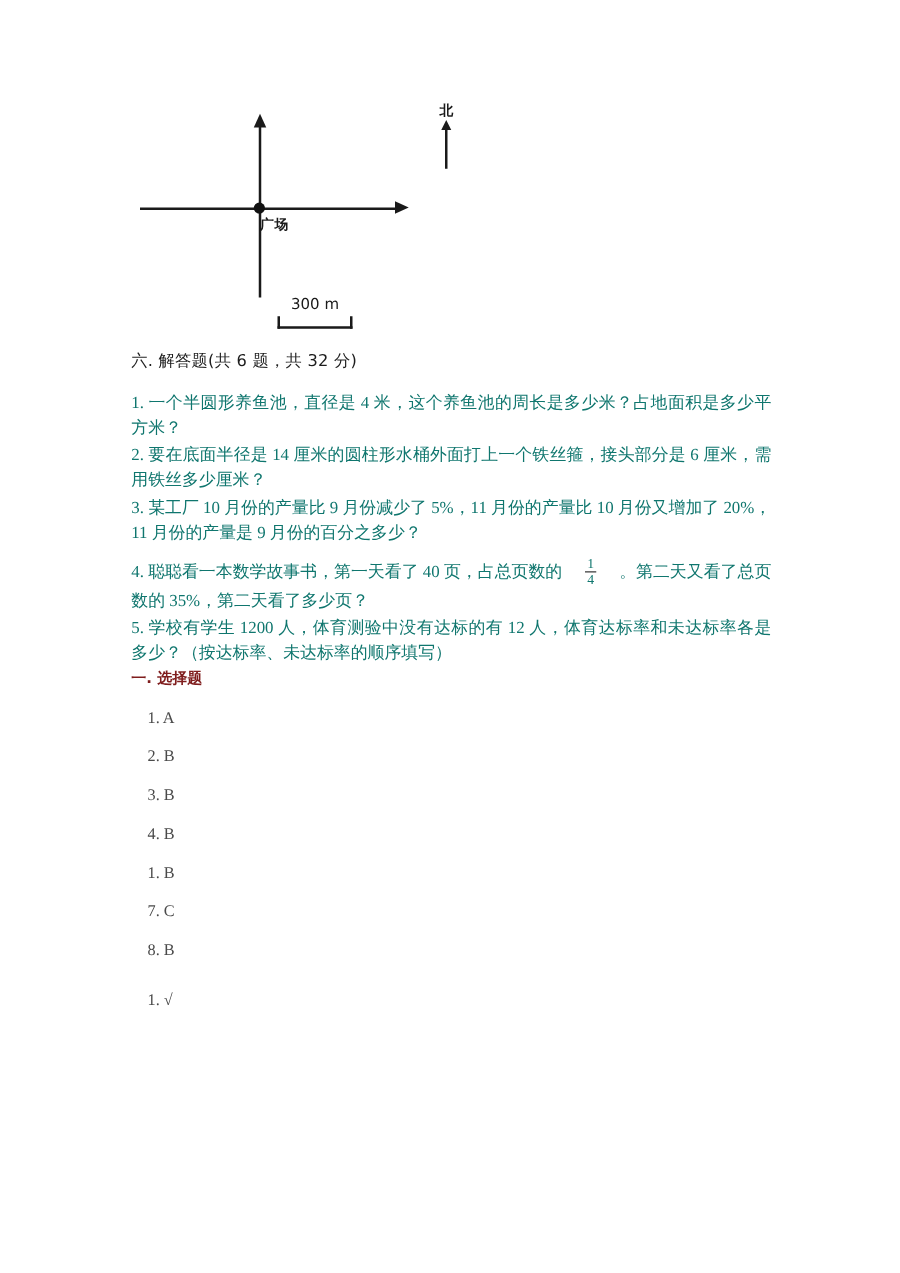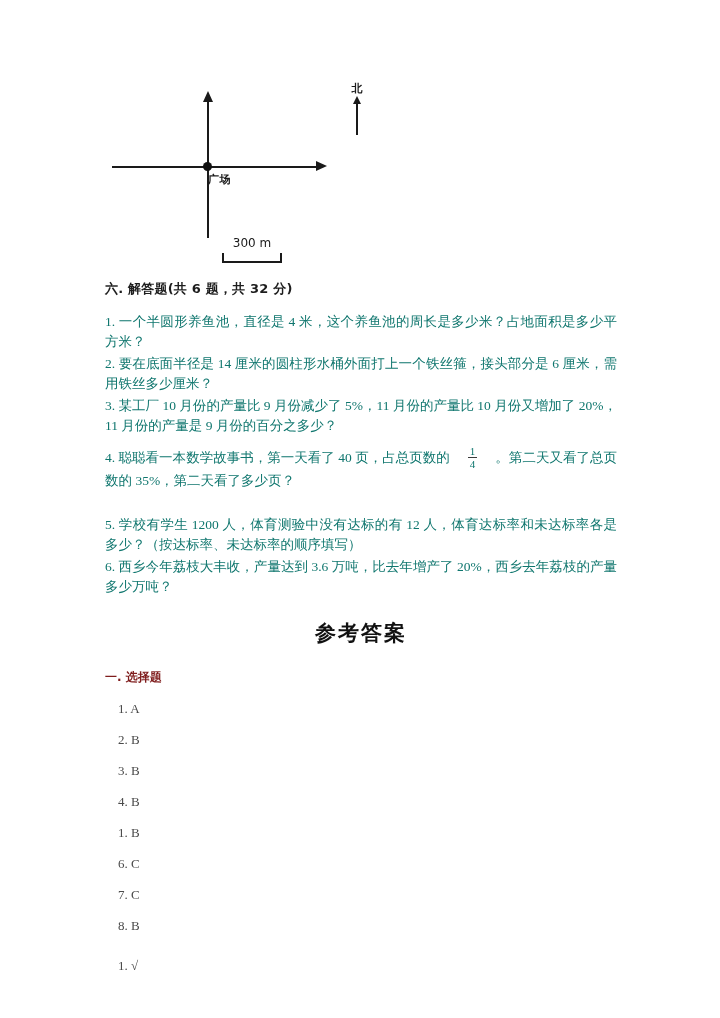--- a/index.html
+++ b/index.html
@@ -137,35 +137,35 @@
 
   
   .content {
     position: absolute;
     left: 105px;
     top: 280px;
     width: 512px;
   }
   .section-head {
     font-family: "DejaVu Sans", sans-serif;
-    font-weight: bold;
+    font-weight: normal;
     font-size: 13px;
     color: #1d1d1d;
     margin: 0 0 14px 0;
     letter-spacing: 0.2px;
   }
   .q {
     font-size: 13.5px;
     line-height: 20px;
     color: #0f766e;
     margin: 0 0 2px 0;
     text-align: justify;
   }
   .q.spaced-top { margin-top: 10px; }
-  .q.spaced-bot { margin-bottom: 24px; }
+  .q.spaced-bot { margin-bottom: 1px; }
 
   
   .frac {
     display: inline-block;
     vertical-align: middle;
     text-align: center;
     font-size: 11px;
     line-height: 12px;
     margin: 0 18px;
     position: relative;
@@ -234,32 +234,29 @@
 
     <p class="q">1. 一个半圆形养鱼池，直径是 4 米，这个养鱼池的周长是多少米？占地面积是多少平方米？</p>
     <p class="q">2. 要在底面半径是 14 厘米的圆柱形水桶外面打上一个铁丝箍，接头部分是 6 厘米，需用铁丝多少厘米？</p>
     <p class="q">3. 某工厂 10 月份的产量比 9 月份减少了 5%，11 月份的产量比 10 月份又增加了 20%，11 月份的产量是 9 月份的百分之多少？</p>
 
     <p class="q spaced-top spaced-bot">
       <span>4. 聪聪看一本数学故事书，第一天看了 40 页，占总页数的</span><span class="frac"><span class="num">1</span><span class="den">4</span></span><span>。第二天又看了总页数的 35%，第二天看了多少页？</span>
     </p>
 
     <p class="q">5. 学校有学生 1200 人，体育测验中没有达标的有 12 人，体育达标率和未达标率各是多少？（按达标率、未达标率的顺序填写）</p>
-    <p class="q">6. 西乡今年荔枝大丰收，产量达到 3.6 万吨，比去年增产了 20%，西乡去年荔枝的产量多少万吨？</p>
-
-    <div class="answers-title">参考答案</div>
+
 
     <div class="ans-head">一. 选择题</div>
     <ul class="ans-list">
       <li>1. A</li>
       <li>2. B</li>
       <li>3. B</li>
       <li>4. B</li>
       <li>1. B</li>
-      <li>6. C</li>
       <li>7. C</li>
       <li>8. B</li>
     </ul>
 
     <ul class="ans-list">
       <li class="ans-item-last">1. √</li>
     </ul>
 
   </div>
 </div>

